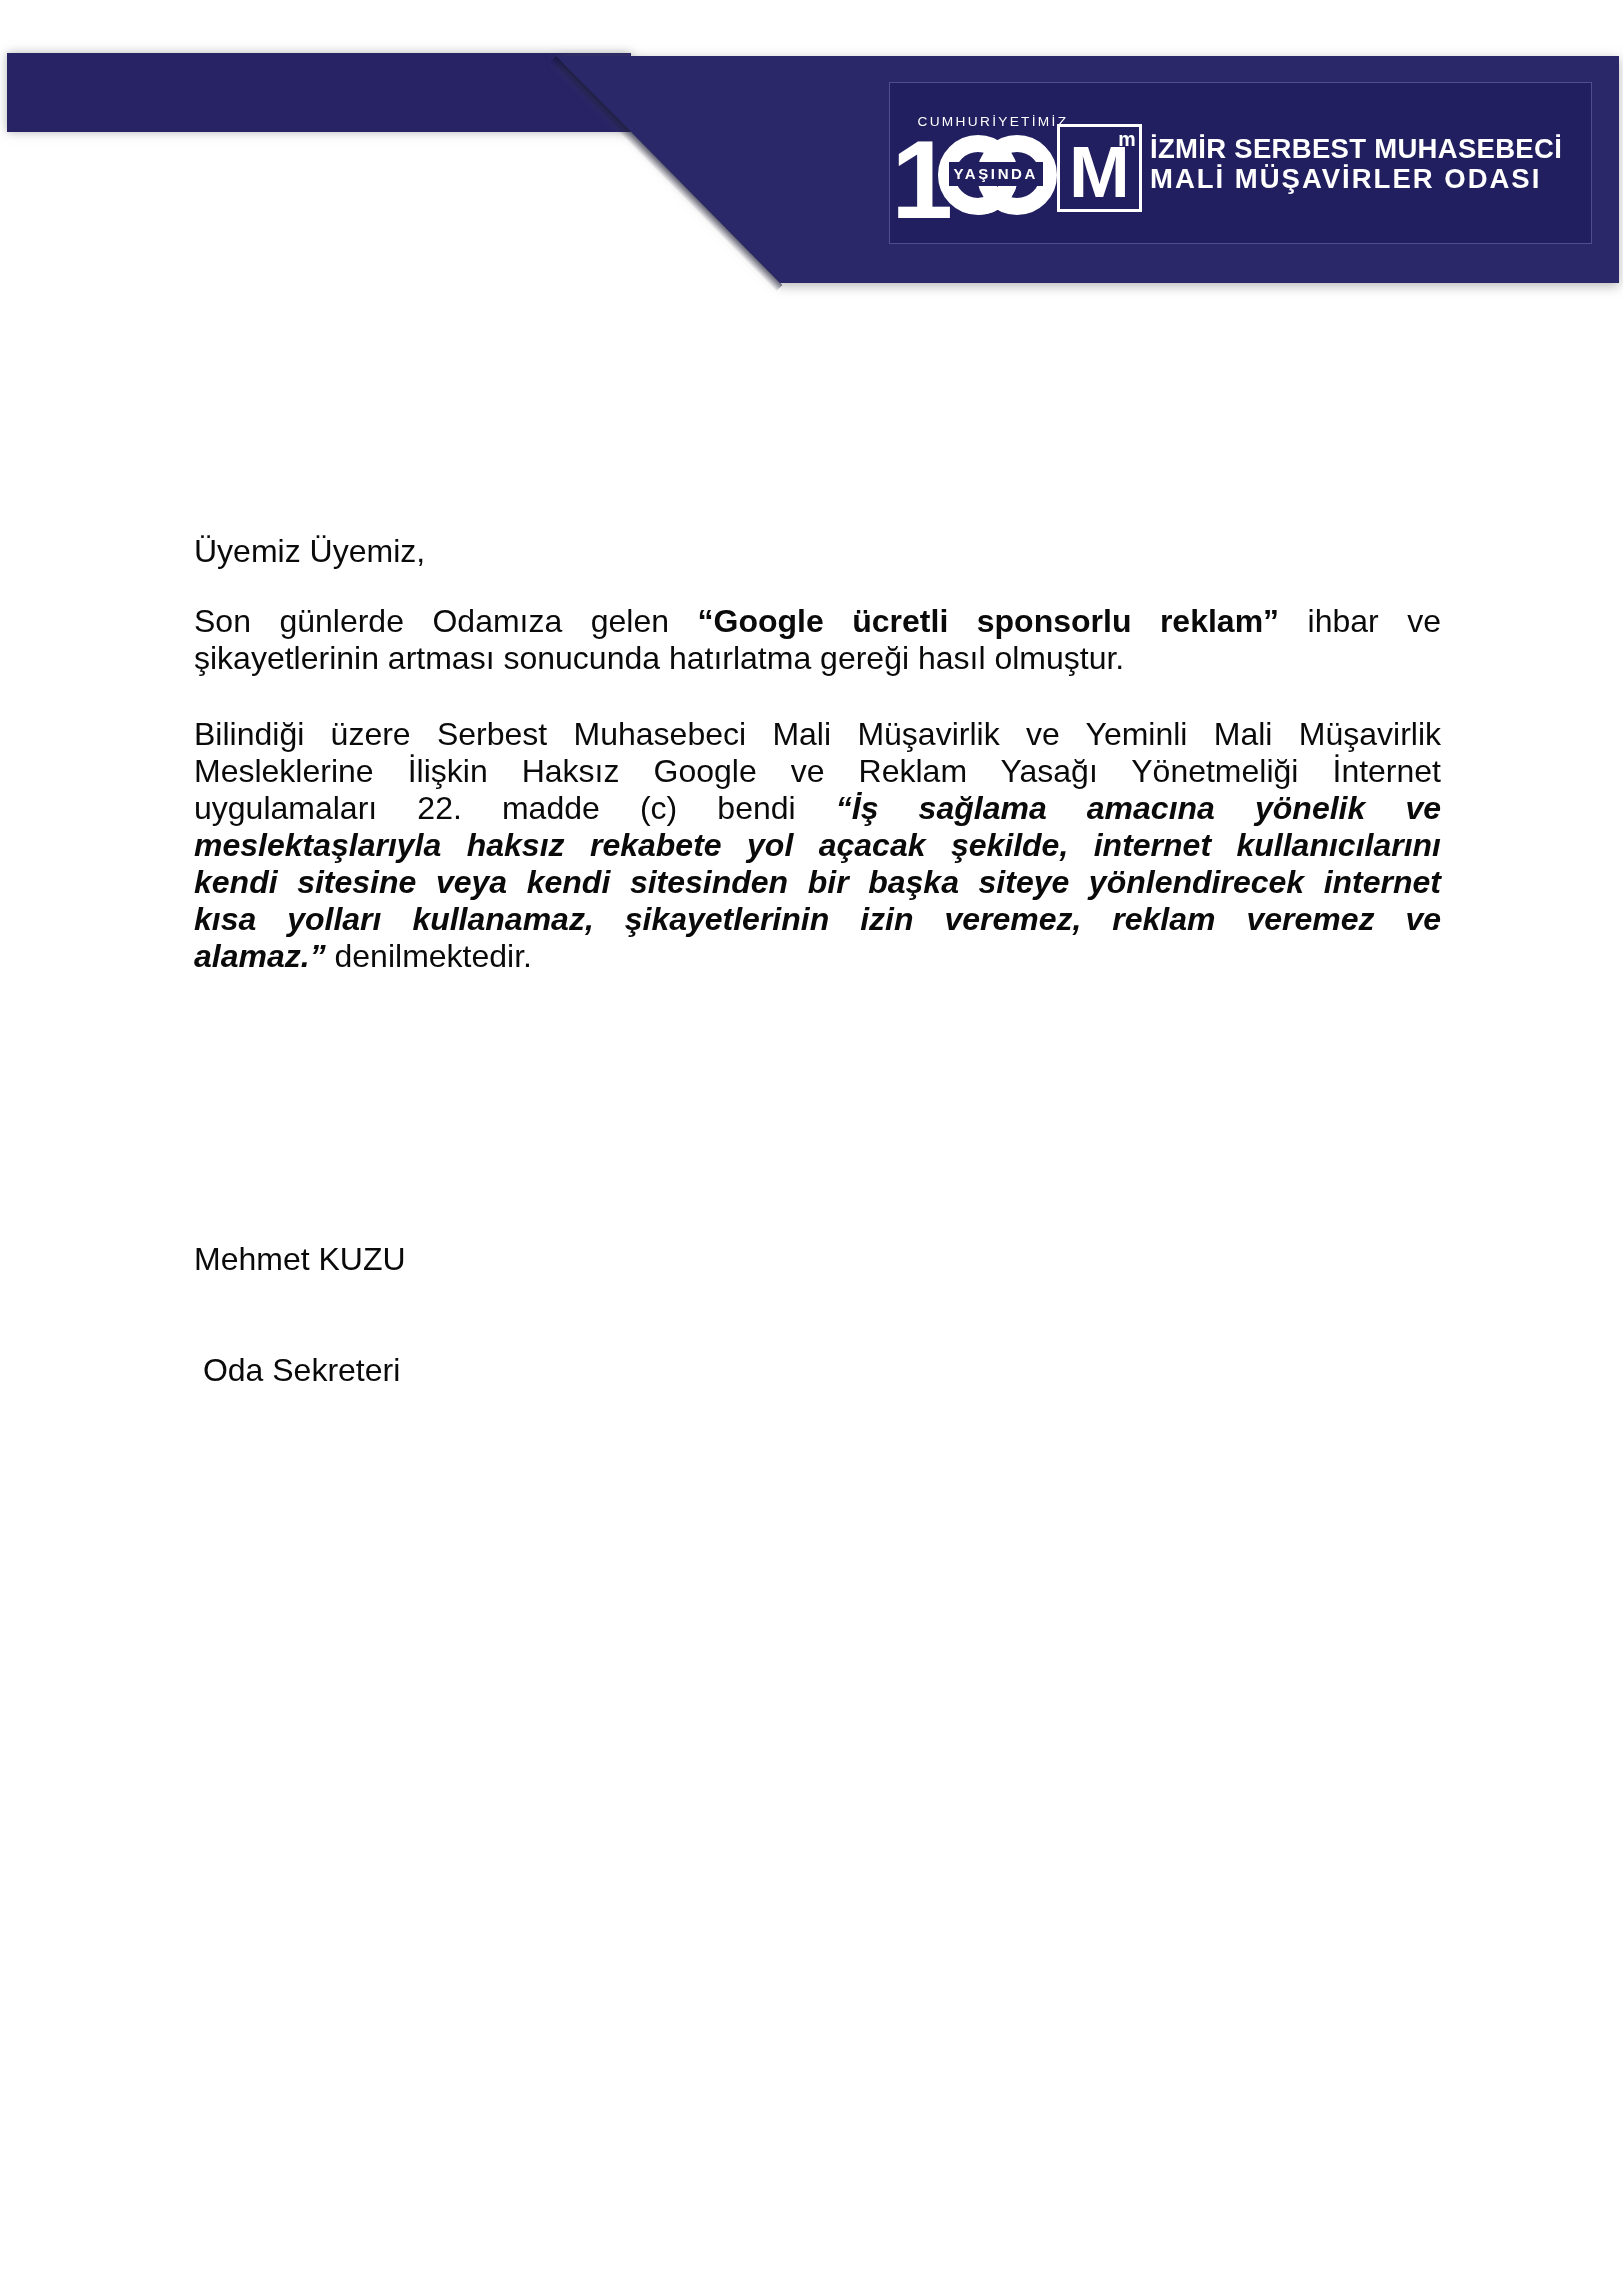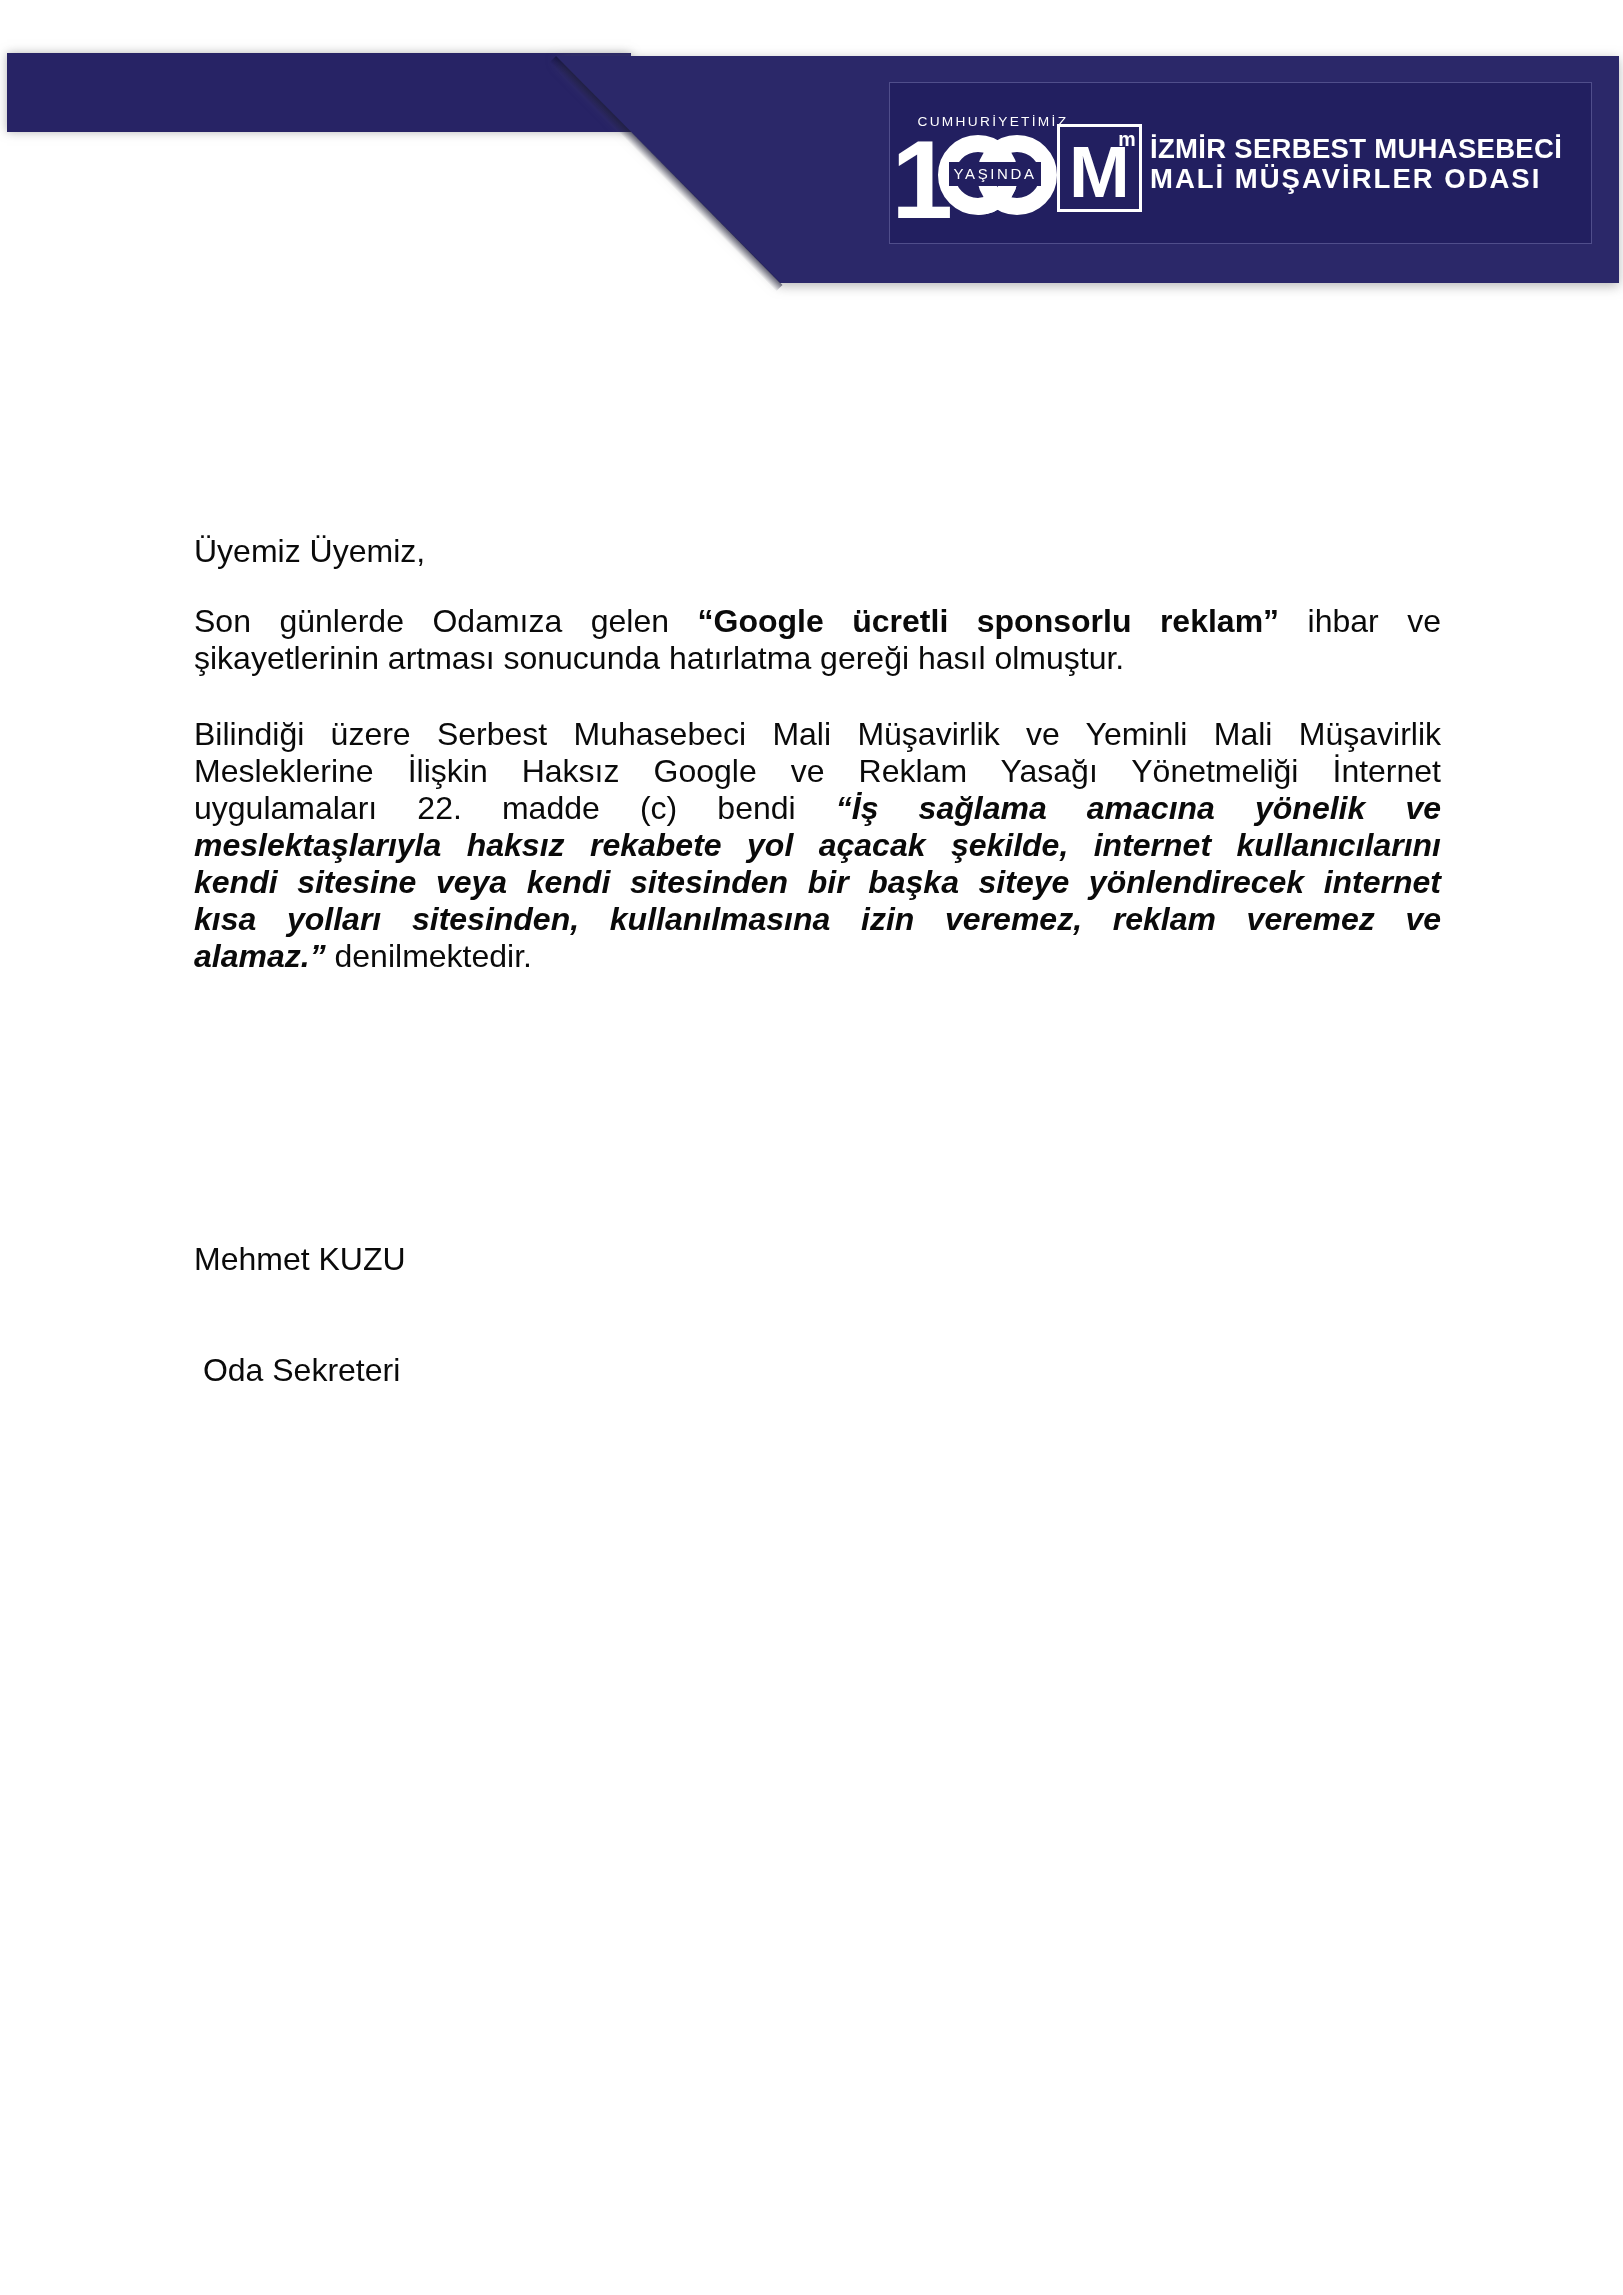--- a/index.html
+++ b/index.html
@@ -55,21 +55,21 @@
   .ring{
     position:absolute;width:80px;height:80px;border-radius:50%;
     border:17px solid #ffffff;background:transparent;
   }
   .ring1{left:48px;top:52px;z-index:1;}
   .ring2{left:87px;top:52px;z-index:2;}
   .ring1-patch{left:48px;top:52px;z-index:3;clip-path:polygon(50% 50%,100% 50%,100% 100%,50% 100%);}
   .yasinda{
     position:absolute;left:59px;top:79px;z-index:4;
     background:var(--navy-logo);color:#fff;
-    font-weight:400;font-size:15px;letter-spacing:2.6px;
+    font-weight:700;font-size:15px;letter-spacing:2.6px;
     padding:3.3px 4.6px;white-space:nowrap;
   }
   .mbox{
     position:absolute;left:167px;top:41px;width:85px;height:88px;
     border:3.3px solid #ffffff;
   }
   .mbox-main{
     position:absolute;left:0;bottom:1.3px;width:100%;
     text-align:center;color:#fff;font-weight:700;font-size:73px;line-height:1;
   }
@@ -137,21 +137,21 @@
       <div class="para">
         <div class="line just"><span class="s-regular">Son günlerde Odamıza gelen </span><span class="s-bold">“Google ücretli sponsorlu reklam”</span><span class="s-regular"> ihbar ve</span></div>
         <div class="line"><span class="s-regular">şikayetlerinin artması sonucunda hatırlatma gereği hasıl olmuştur.</span></div>
       </div>
       <div class="para">
         <div class="line just"><span class="s-regular">Bilindiği üzere Serbest Muhasebeci Mali Müşavirlik ve Yeminli Mali Müşavirlik</span></div>
         <div class="line just"><span class="s-regular">Mesleklerine İlişkin Haksız Google ve Reklam Yasağı Yönetmeliği İnternet</span></div>
         <div class="line just"><span class="s-regular">uygulamaları 22. madde (c) bendi </span><span class="s-bolditalic">“İş sağlama amacına yönelik ve</span></div>
         <div class="line just"><span class="s-bolditalic">meslektaşlarıyla haksız rekabete yol açacak şekilde, internet kullanıcılarını</span></div>
         <div class="line just"><span class="s-bolditalic">kendi sitesine veya kendi sitesinden bir başka siteye yönlendirecek internet</span></div>
-        <div class="line just"><span class="s-bolditalic">kısa yolları sitesinden, kullanılmasına izin veremez, reklam veremez ve</span></div>
+        <div class="line just"><span class="s-bolditalic">kısa yolları kullanamaz, şikayetlerinin izin veremez, reklam veremez ve</span></div>
         <div class="line"><span class="s-bolditalic">alamaz.”</span><span class="s-regular"> denilmektedir.</span></div>
       </div>
     </div>
 
   <div class="signature">
     <div>Mehmet KUZU</div>
     <div> Oda Sekreteri</div>
   </div>
 
 </div>

